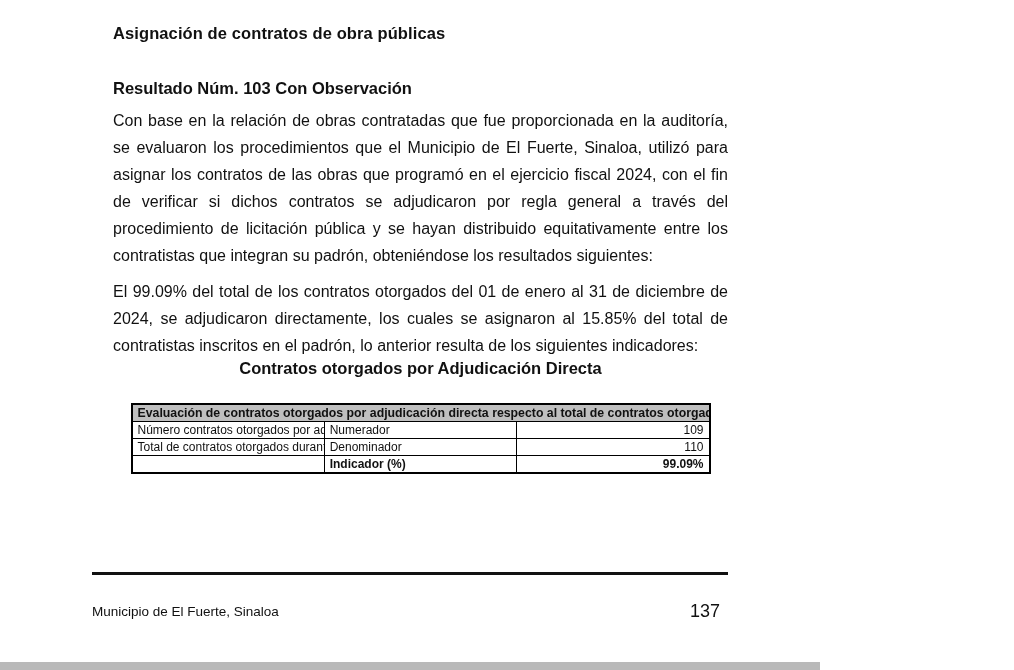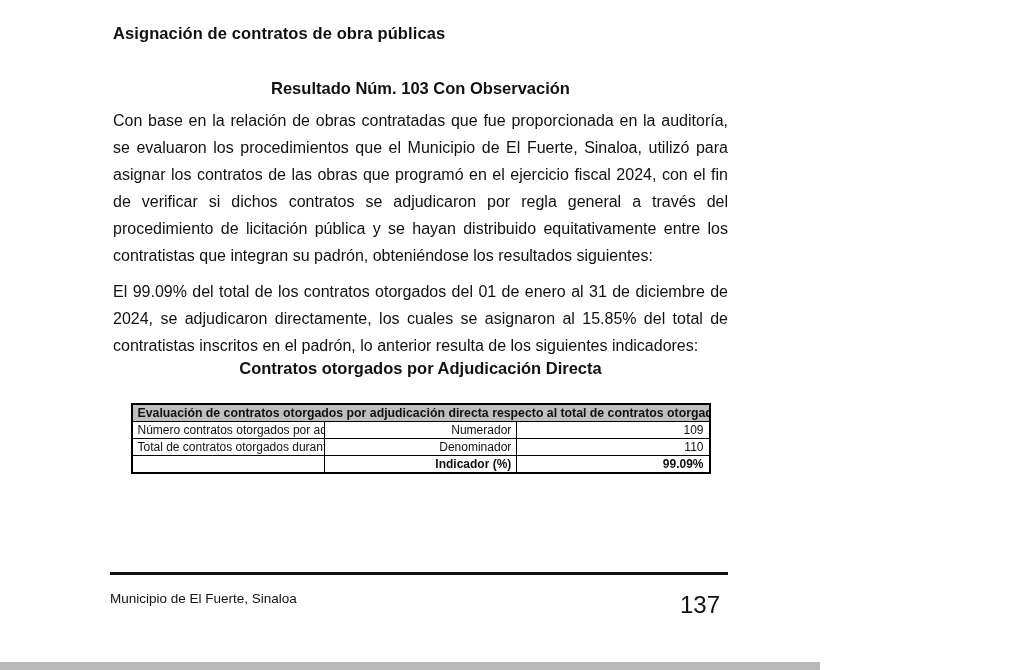--- a/index.html
+++ b/index.html
@@ -20,21 +20,20 @@
   .doc-title {
     margin-top: 24px;
     font-size: 16.5px;
     font-weight: bold;
     letter-spacing: 0.1px;
   }
   .section-heading {
     margin-top: 36px;
     font-size: 16.5px;
     font-weight: bold;
-    text-align: center;
   }
   .para {
     margin-top: 9px;
     font-size: 16px;
     line-height: 27px;
     text-align: justify;
   }
   .subsection-heading {
     margin-top: 34px;
     font-size: 16.5px;
@@ -60,36 +59,36 @@
     overflow: hidden;
     white-space: nowrap;
   }
   td.th-span {
     background: #bfbfbf;
     font-weight: bold;
     text-align: center;
     font-size: 12.3px;
   }
   td.col-desc  { width: 410px; text-align: left; }
-  td.col-label { width: 118px; text-align: right; }
+  td.col-label { width: 118px; text-align: left; }
   td.col-value { width: 52px;  text-align: right; }
   tr.total-row td { font-weight: bold; }
   .footer {
     position: absolute;
-    left: 110px;
+    left: 92px;
     right: 92px;
     top: 572px;
     border-top: 3px solid #111111;
-    padding-top: 16px;
+    padding-top: 26px;
     display: flex;
     justify-content: space-between;
-    align-items: flex-start;
+    align-items: center;
   }
   .footer-left  { font-size: 13.5px; }
-  .footer-page  { font-size: 24px; margin-right: 8px; margin-left: 20px; }
+  .footer-page  { font-size: 18px; margin-right: 8px; margin-left: 20px; }
   .bottom-bar {
     position: absolute;
     left: 0; right: 0; bottom: 0;
     height: 8px;
     background: #b9b9b9;
   }
 </style>
 </head>
 <body>
 

